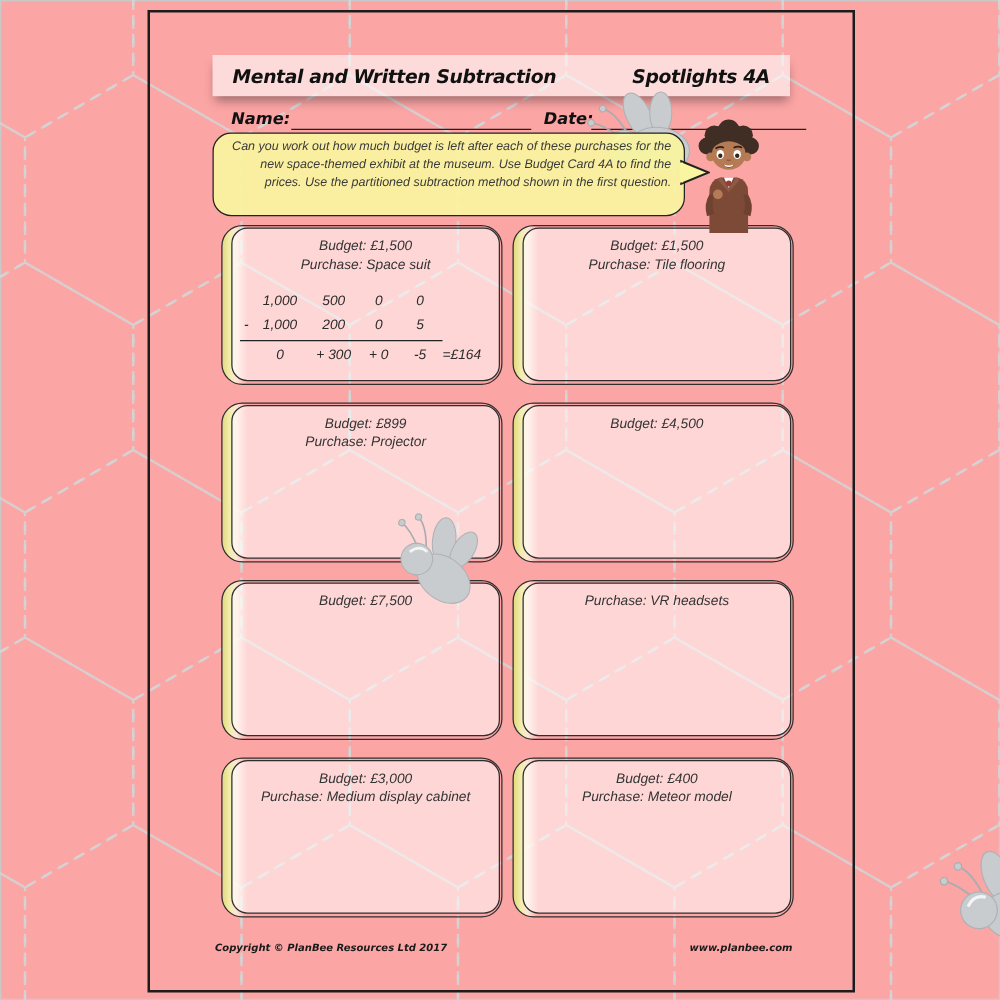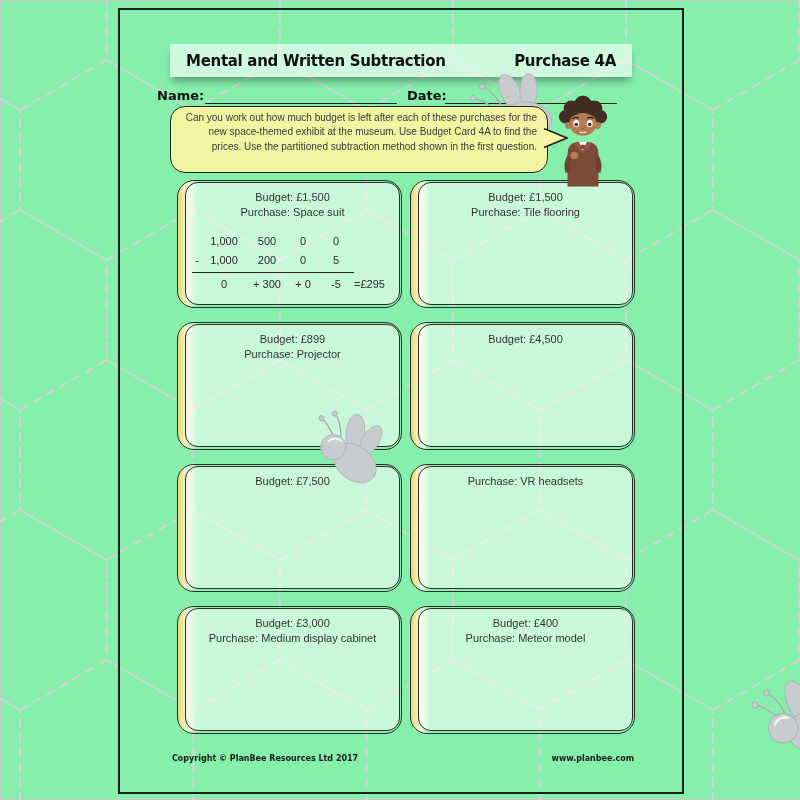--- a/index.html
+++ b/index.html
@@ -1,28 +1,28 @@
 <!DOCTYPE html>
 <html><head>
 <meta charset="utf-8">
 <style>
   html,body{margin:0;padding:0;background:#fff;}
-  .canvas{position:relative;width:800px;height:800px;background:#86efac;overflow:hidden;
-          box-shadow:inset 0 0 0 1px #c9c9c9;font-family:"Liberation Sans","DejaVu Sans",sans-serif;color:#2f2f2f;}
+  .canvas{position:relative;width:800px;height:800px;background:#fca5a5;overflow:hidden;
+          box-shadow:inset 0 0 0 1px #c9c9c9;font-family:"Liberation Sans","DejaVu Sans",sans-serif;color:#2f2f2f;font-style:italic;}
   #hex-layer{position:absolute;left:0;top:0;width:800px;height:800px;z-index:0;}
   #hex-layer polygon{fill:none;stroke:#d4d4d4;stroke-width:2;stroke-dasharray:8 7;opacity:.85;}
 
   .page{position:absolute;left:118px;top:8px;width:562px;height:782px;border:2px solid #1c1c1c;z-index:1;}
 
   .header-box{position:absolute;left:50px;top:34px;width:462px;height:33px;background:rgba(255,255,255,.6);
               box-shadow:0 6px 8px -2px rgba(0,0,0,.35);display:flex;align-items:center;justify-content:space-between;
               padding:0 16px;box-sizing:border-box;z-index:2;}
   .title,.wsnum{font-family:"DejaVu Sans","Liberation Sans",sans-serif;font-weight:700;font-size:15px;color:#111;letter-spacing:-.3px;}
 
-  .name-row{position:absolute;left:35px;top:78px;width:462px;height:18px;z-index:2;}
+  .name-row{position:absolute;left:63px;top:78px;width:462px;height:18px;z-index:2;}
   .field-label{font-family:"DejaVu Sans",sans-serif;font-weight:700;font-size:13px;color:#111;position:absolute;top:0;}
   .name-label{left:2px;} .date-label{left:252px;}
   .write-line{position:absolute;border-bottom:1.4px solid #222;height:15px;top:0;}
   .name-line{left:50px;width:192px;} .date-line{left:290px;width:172px;}
 
   .bubble{position:absolute;left:50px;top:96px;width:378px;height:67px;background:rgba(250,245,160,.92);
           border:1.6px solid #222;border-radius:15px;z-index:3;box-sizing:border-box;}
   .bubble p{margin:4px 10px;font-size:10px;line-height:14.3px;text-align:right;color:#3a3a3a;}
   .bubble-tail{position:absolute;right:-21px;top:20px;width:24px;height:22px;}
 
@@ -147,21 +147,21 @@
       <polygon points="453.0,960.0 366.4,1010.0 279.8,960.0 279.8,860.0 366.4,810.0 453.0,860.0"></polygon>
       <polygon points="626.2,960.0 539.6,1010.0 453.0,960.0 453.0,860.0 539.6,810.0 626.2,860.0"></polygon>
       <polygon points="799.4,960.0 712.8,1010.0 626.2,960.0 626.2,860.0 712.8,810.0 799.4,860.0"></polygon>
       <polygon points="972.6,960.0 886.0,1010.0 799.4,960.0 799.4,860.0 886.0,810.0 972.6,860.0"></polygon>
     </svg>
 
   <div class="page">
 
     <div class="header-box">
       <span class="title">Mental and Written Subtraction</span>
-      <span class="wsnum">Purchase 4A</span>
+      <span class="wsnum">Spotlights 4A</span>
     </div>
 
     <div class="name-row">
       <span class="field-label name-label">Name:</span>
       <div class="write-line name-line"></div>
       <span class="field-label date-label">Date:</span>
       <div class="write-line date-line"></div>
     </div>
 
     <svg class="bee bee-bubble">
@@ -199,21 +199,21 @@
             <span class="cell">0</span>
             <span class="cell">5</span>
             <span class="cell"></span>
             <span class="rule"></span>
               <span></span>
             <span class="cell"></span>
             <span class="cell">0</span>
             <span class="cell">+ 300</span>
             <span class="cell">+ 0</span>
             <span class="cell">-5</span>
-            <span class="cell total">=£295</span>
+            <span class="cell total">=£164</span>
           </div>
         </div>
         <svg class="bee bee-card1">
             <use href="#bee-shape"></use>
           </svg>
       </div>
 
       <div class="card">
         <div class="card-inner">
           <div class="budget">Budget: £1,500</div>

